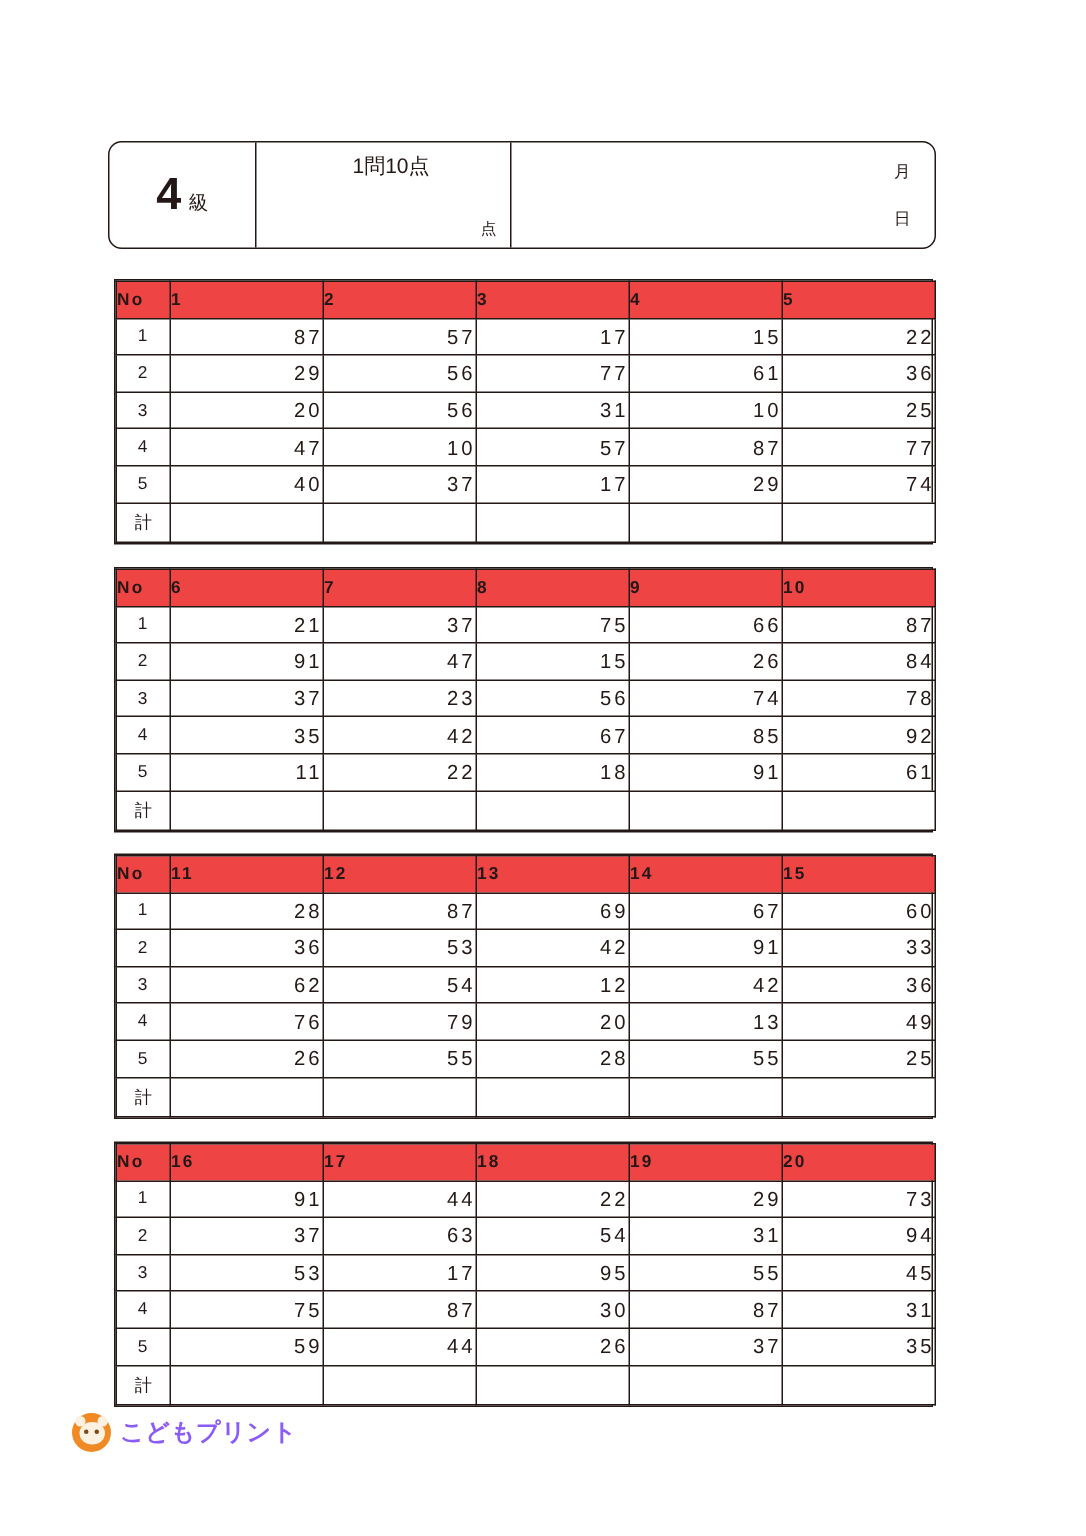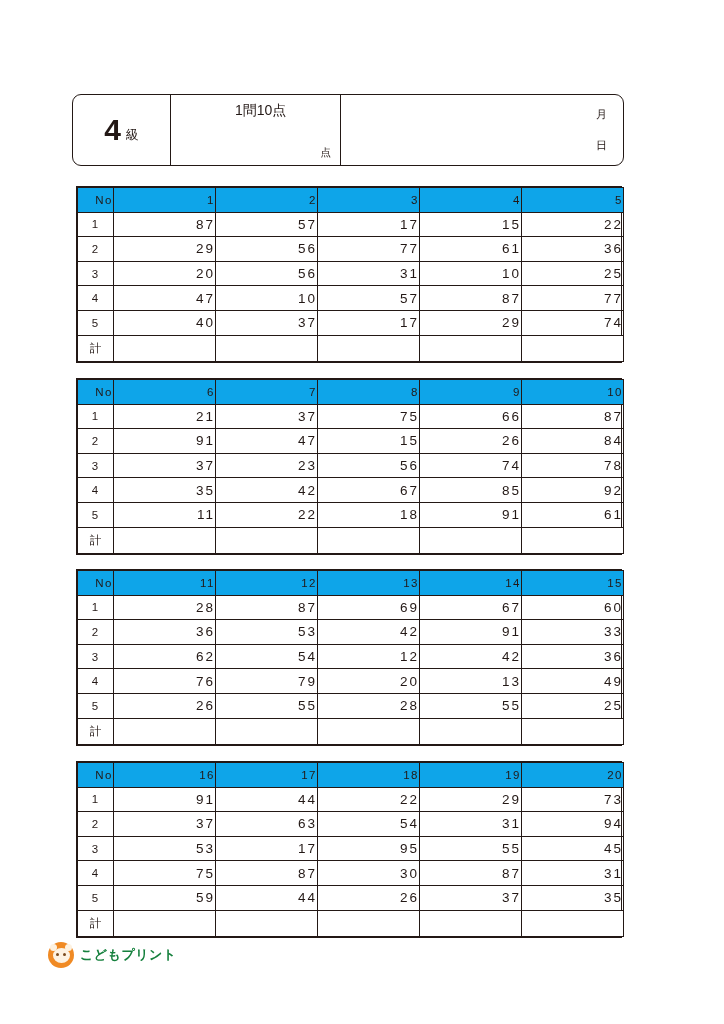--- a/index.html
+++ b/index.html
@@ -118,24 +118,24 @@
   table.grid th, table.grid td {
     border: 1px solid #231815;
     height: 24.6px;
     padding: 0;
     box-sizing: border-box;
   }
   table.grid col.c0 { width: 36px; }
   table.grid col.cn { width: 102px; }
 
   th.hdr-no, th.hdr-col {
-    background: #0ea5e9;
-    font-weight: normal;
+    background: #ef4444;
+    font-weight: bold;
     font-size: 11.5px;
-    text-align: right;
+    text-align: left;
     letter-spacing: 1.5px;
   }
   td.rowno {
     text-align: center;
     font-size: 11.5px;
     letter-spacing: 1px;
   }
   td.val {
     text-align: right;
     padding-right: 14px;
@@ -190,22 +190,22 @@
   .logo-badge .ear-l, .logo-badge .ear-r {
     position: absolute;
     width: 7px; height: 7px;
     border-radius: 50%;
     background: #fdf2e2;
     top: 2px;
   }
   .logo-badge .ear-l { left: 2px; }
   .logo-badge .ear-r { right: 2px; }
   .logo-text {
-    color: #15803d;
-    font-size: 13px;
+    color: #8b5cf6;
+    font-size: 16px;
     font-weight: bold;
     letter-spacing: 0.5px;
   }
 </style>
 </head>
 <body>
 
 <div class="page">
 
   <div class="header">

